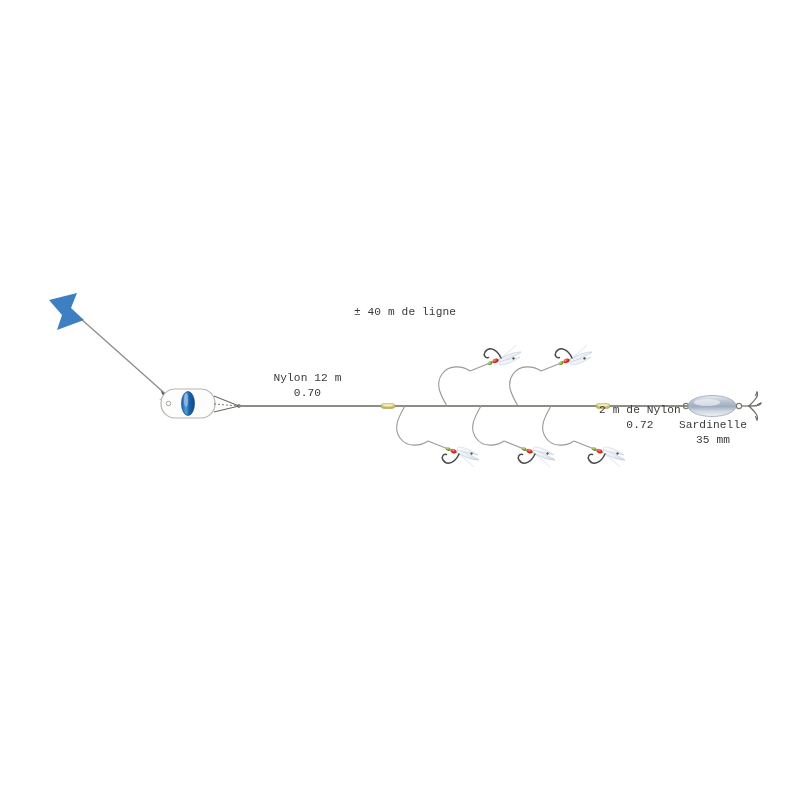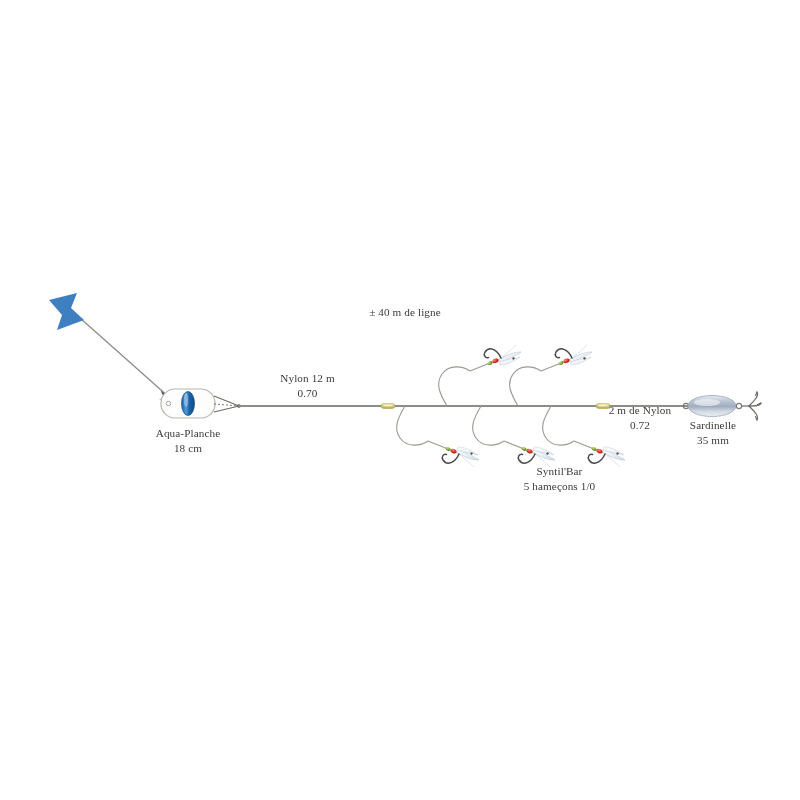--- a/index.html
+++ b/index.html
@@ -23,21 +23,21 @@
     position: absolute;
     left: 0;
     top: 0;
     width: 800px;
     height: 800px;
     display: block;
   }
   .lbl {
     position: absolute;
     color: #3a3a3a;
-    font-family: Liberation Serif, serif;
+    font-family: Liberation Mono, monospace;
     font-size: 11.2px;
     line-height: 14.5px;
     text-align: center;
     white-space: nowrap;
     letter-spacing: 0.1px;
     user-select: none;
   }
   .lbl .l2 { display: block; }
 </style>
 </head>
@@ -203,28 +203,20 @@
   <div class="lbl" style="left:230px; top:371px; width:155px;">
     <span class="l2">Nylon 12 m</span>
     <span class="l2">0.70</span>
   </div>
 
   <div class="lbl" style="left:580px; top:371px; width:120px;margin-top:32px;">
     <span class="l2">2 m de Nylon</span>
     <span class="l2">0.72</span>
   </div>
 
-  <div class="lbl" style="left:113px; top:426px; width:150px;">
-    <span class="l2">Aqua-Planche</span>
-    <span class="l2">18 cm</span>
-  </div>
-
-  <div class="lbl" style="left:482px; top:464px; width:155px;">
-    <span class="l2">Syntil'Bar</span>
-    <span class="l2">5 hameçons 1/0</span>
-  </div>
+
 
   <div class="lbl" style="left:658px; top:418px; width:110px;">
     <span class="l2">Sardinelle</span>
     <span class="l2">35 mm</span>
   </div>
 
 </div>
 
 </body></html>

